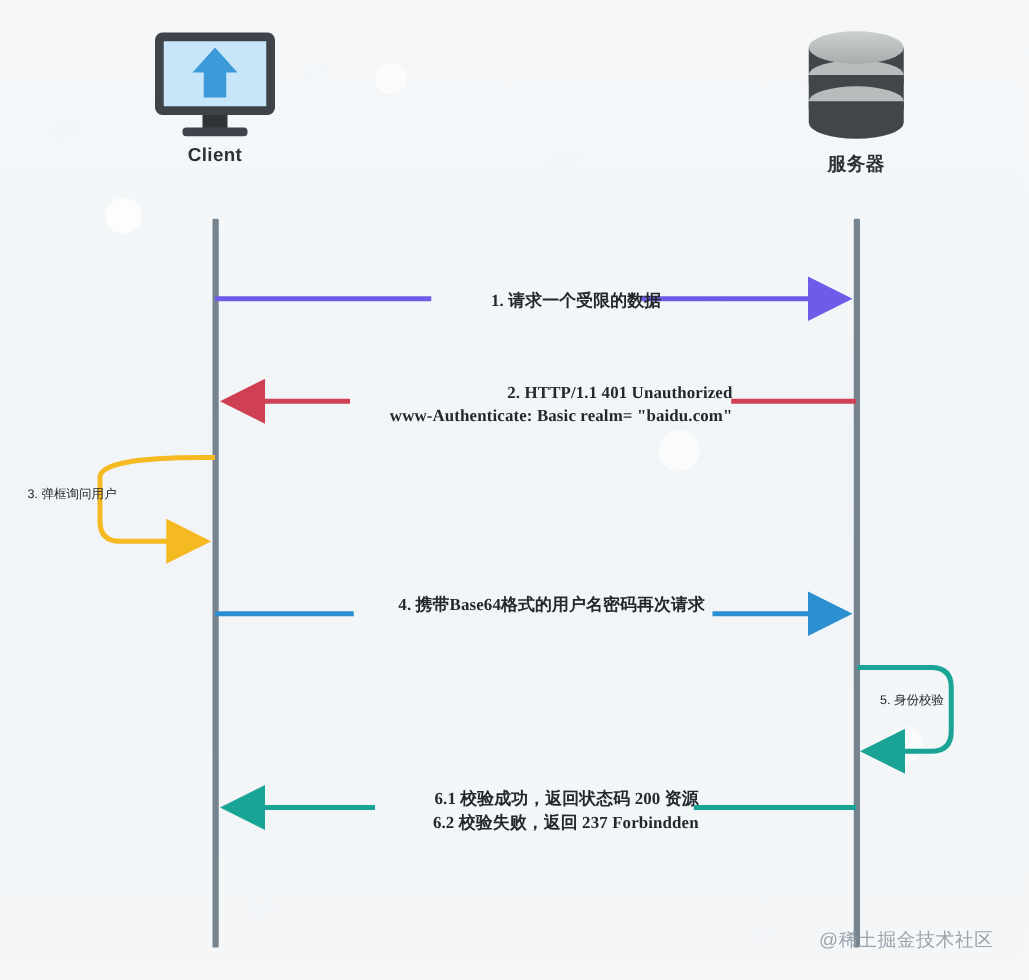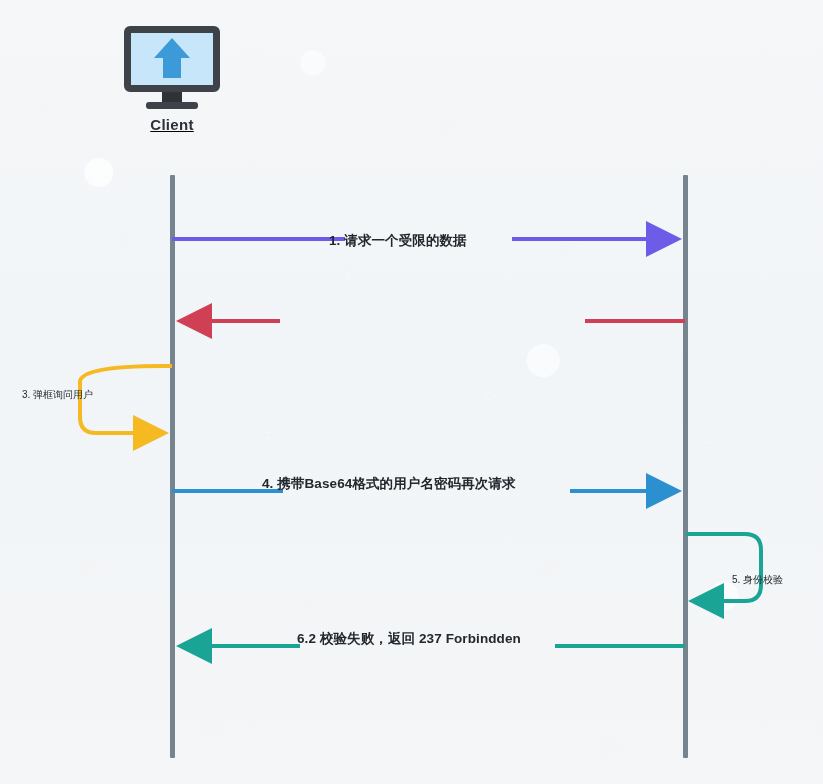--- a/index.html
+++ b/index.html
@@ -42,21 +42,20 @@
     transform: rotate(-22deg);
     text-shadow: 0 0 1px rgba(210,216,222,0.9);
     white-space: nowrap;
     user-select: none;
   }
 
   
   .actor {
     position: absolute;
     text-align: center;
-    text-decoration: underline;
   }
   .actor-label {
     font-size: 15px;
     font-weight: bold;
     color: #2b3137;
     letter-spacing: 0.3px;
     margin-top: 6px;
   }
 
   
@@ -107,27 +106,28 @@
   .lifeline {
     position: absolute;
     width: 5px;
     background: #76848f;
     border-radius: 1px;
   }
 
   
   .msg-label {
     position: absolute;
-    text-align: left;
+    text-align: right;
     font-size: 13.5px;
     font-weight: bold;
     color: #22282e;
     line-height: 19px;
     white-space: nowrap;
     letter-spacing: 0.1px;
+    font-family: Liberation Serif, serif;
   }
   .loop-label {
     position: absolute;
     font-size: 10px;
     font-weight: normal;
     color: #22282e;
     white-space: nowrap;
   }
   svg.overlay {
     position: absolute;
@@ -179,20 +179,42 @@
       <div class="monitor-frame"></div>
       <svg class="monitor-arrow" viewBox="0 0 44 50">
         <path d="M22 4 L40 24 L31 24 L31 44 L13 44 L13 24 L4 24 Z" fill="#3d9ad8"></path>
       </svg>
       <div class="monitor-neck"></div>
       <div class="monitor-base"></div>
     </div>
     <div class="actor-label">Client</div>
   </div>
 
+  <div class="actor" style="left:639px; top:20px; width:92px;">
+    <div class="database">
+      <svg viewBox="0 0 92 96" width="92" height="96">
+        <defs>
+          <linearGradient id="dbTop" x1="0" y1="0" x2="0" y2="1">
+            <stop offset="0%" stop-color="#cdd0d1"></stop>
+            <stop offset="100%" stop-color="#a9acad"></stop>
+          </linearGradient>
+        </defs>
+
+        <path d="M8 18 L8 78 A38 13 0 0 0 84 78 L84 18 Z" fill="#434649"></path>
+
+        <ellipse cx="46" cy="40" rx="38" ry="12" fill="#b9bcbd"></ellipse>
+        <path d="M8 40 L8 46 A38 12 0 0 0 84 46 L84 40 Z" fill="#434649"></path>
+        <ellipse cx="46" cy="61" rx="38" ry="12" fill="#b9bcbd"></ellipse>
+        <path d="M8 61 L8 67 A38 12 0 0 0 84 67 L84 61 Z" fill="#434649"></path>
+
+        <ellipse cx="46" cy="18" rx="38" ry="13" fill="url(#dbTop)"></ellipse>
+      </svg>
+    </div>
+    <div class="actor-label">服务器</div>
+  </div>
 
   <div class="lifeline" style="left:170px; top:175px; height:583px;"></div>
   <div class="lifeline" style="left:683px; top:175px; height:583px;"></div>
 
   <svg class="overlay" viewBox="0 0 823 784">
     <defs>
       <marker id="arrR1" markerWidth="9" markerHeight="9" refX="8" refY="4.5" orient="auto">
         <path d="M0,0 L9,4.5 L0,9 Z" fill="#6c5ce7"></path>
       </marker>
       <marker id="arrL2" markerWidth="9" markerHeight="9" refX="8" refY="4.5" orient="auto">
@@ -238,31 +260,37 @@
     <g>
       <line x1="300" y1="646" x2="180" y2="646" stroke="#1aa496" stroke-width="4" marker-end="url(#arrG6)"></line>
       <line x1="685" y1="646" x2="555" y2="646" stroke="#1aa496" stroke-width="4"></line>
     </g>
   </svg>
 
   <div class="msg-label" style="left:329px; top:231px; width:200px;">
     <div>1. 请求一个受限的数据</div>
   </div>
 
+  <div class="msg-label" style="left:272px; top:304px; width:314px;">
+    <div>2. HTTP/1.1 401 Unauthorized</div>
+    <div>www-Authenticate: Basic realm= "baidu.com"</div>
+  </div>
 
   <div class="loop-label" style="left:22px; top:388px;">
     <span>3. 弹框询问用户</span>
   </div>
 
   <div class="msg-label" style="left:262px; top:474px; width:302px;">
     <div>4. 携带Base64格式的用户名密码再次请求</div>
   </div>
 
-  <div class="loop-label" style="left:732px; top:553px;margin-top:20px;">
+  <div class="loop-label" style="left:704px; top:553px;">
     <span>5. 身份校验</span>
   </div>
 
   <div class="msg-label" style="left:297px; top:629px; width:262px;">
+    <div>6.1 校验成功，返回状态码 200 资源</div>
     <div>6.2 校验失败，返回 237 Forbindden</div>
   </div>
 
+  <div class="footer-wm">@稀土掘金技术社区</div>
 
 </div>
 
 </body></html>

